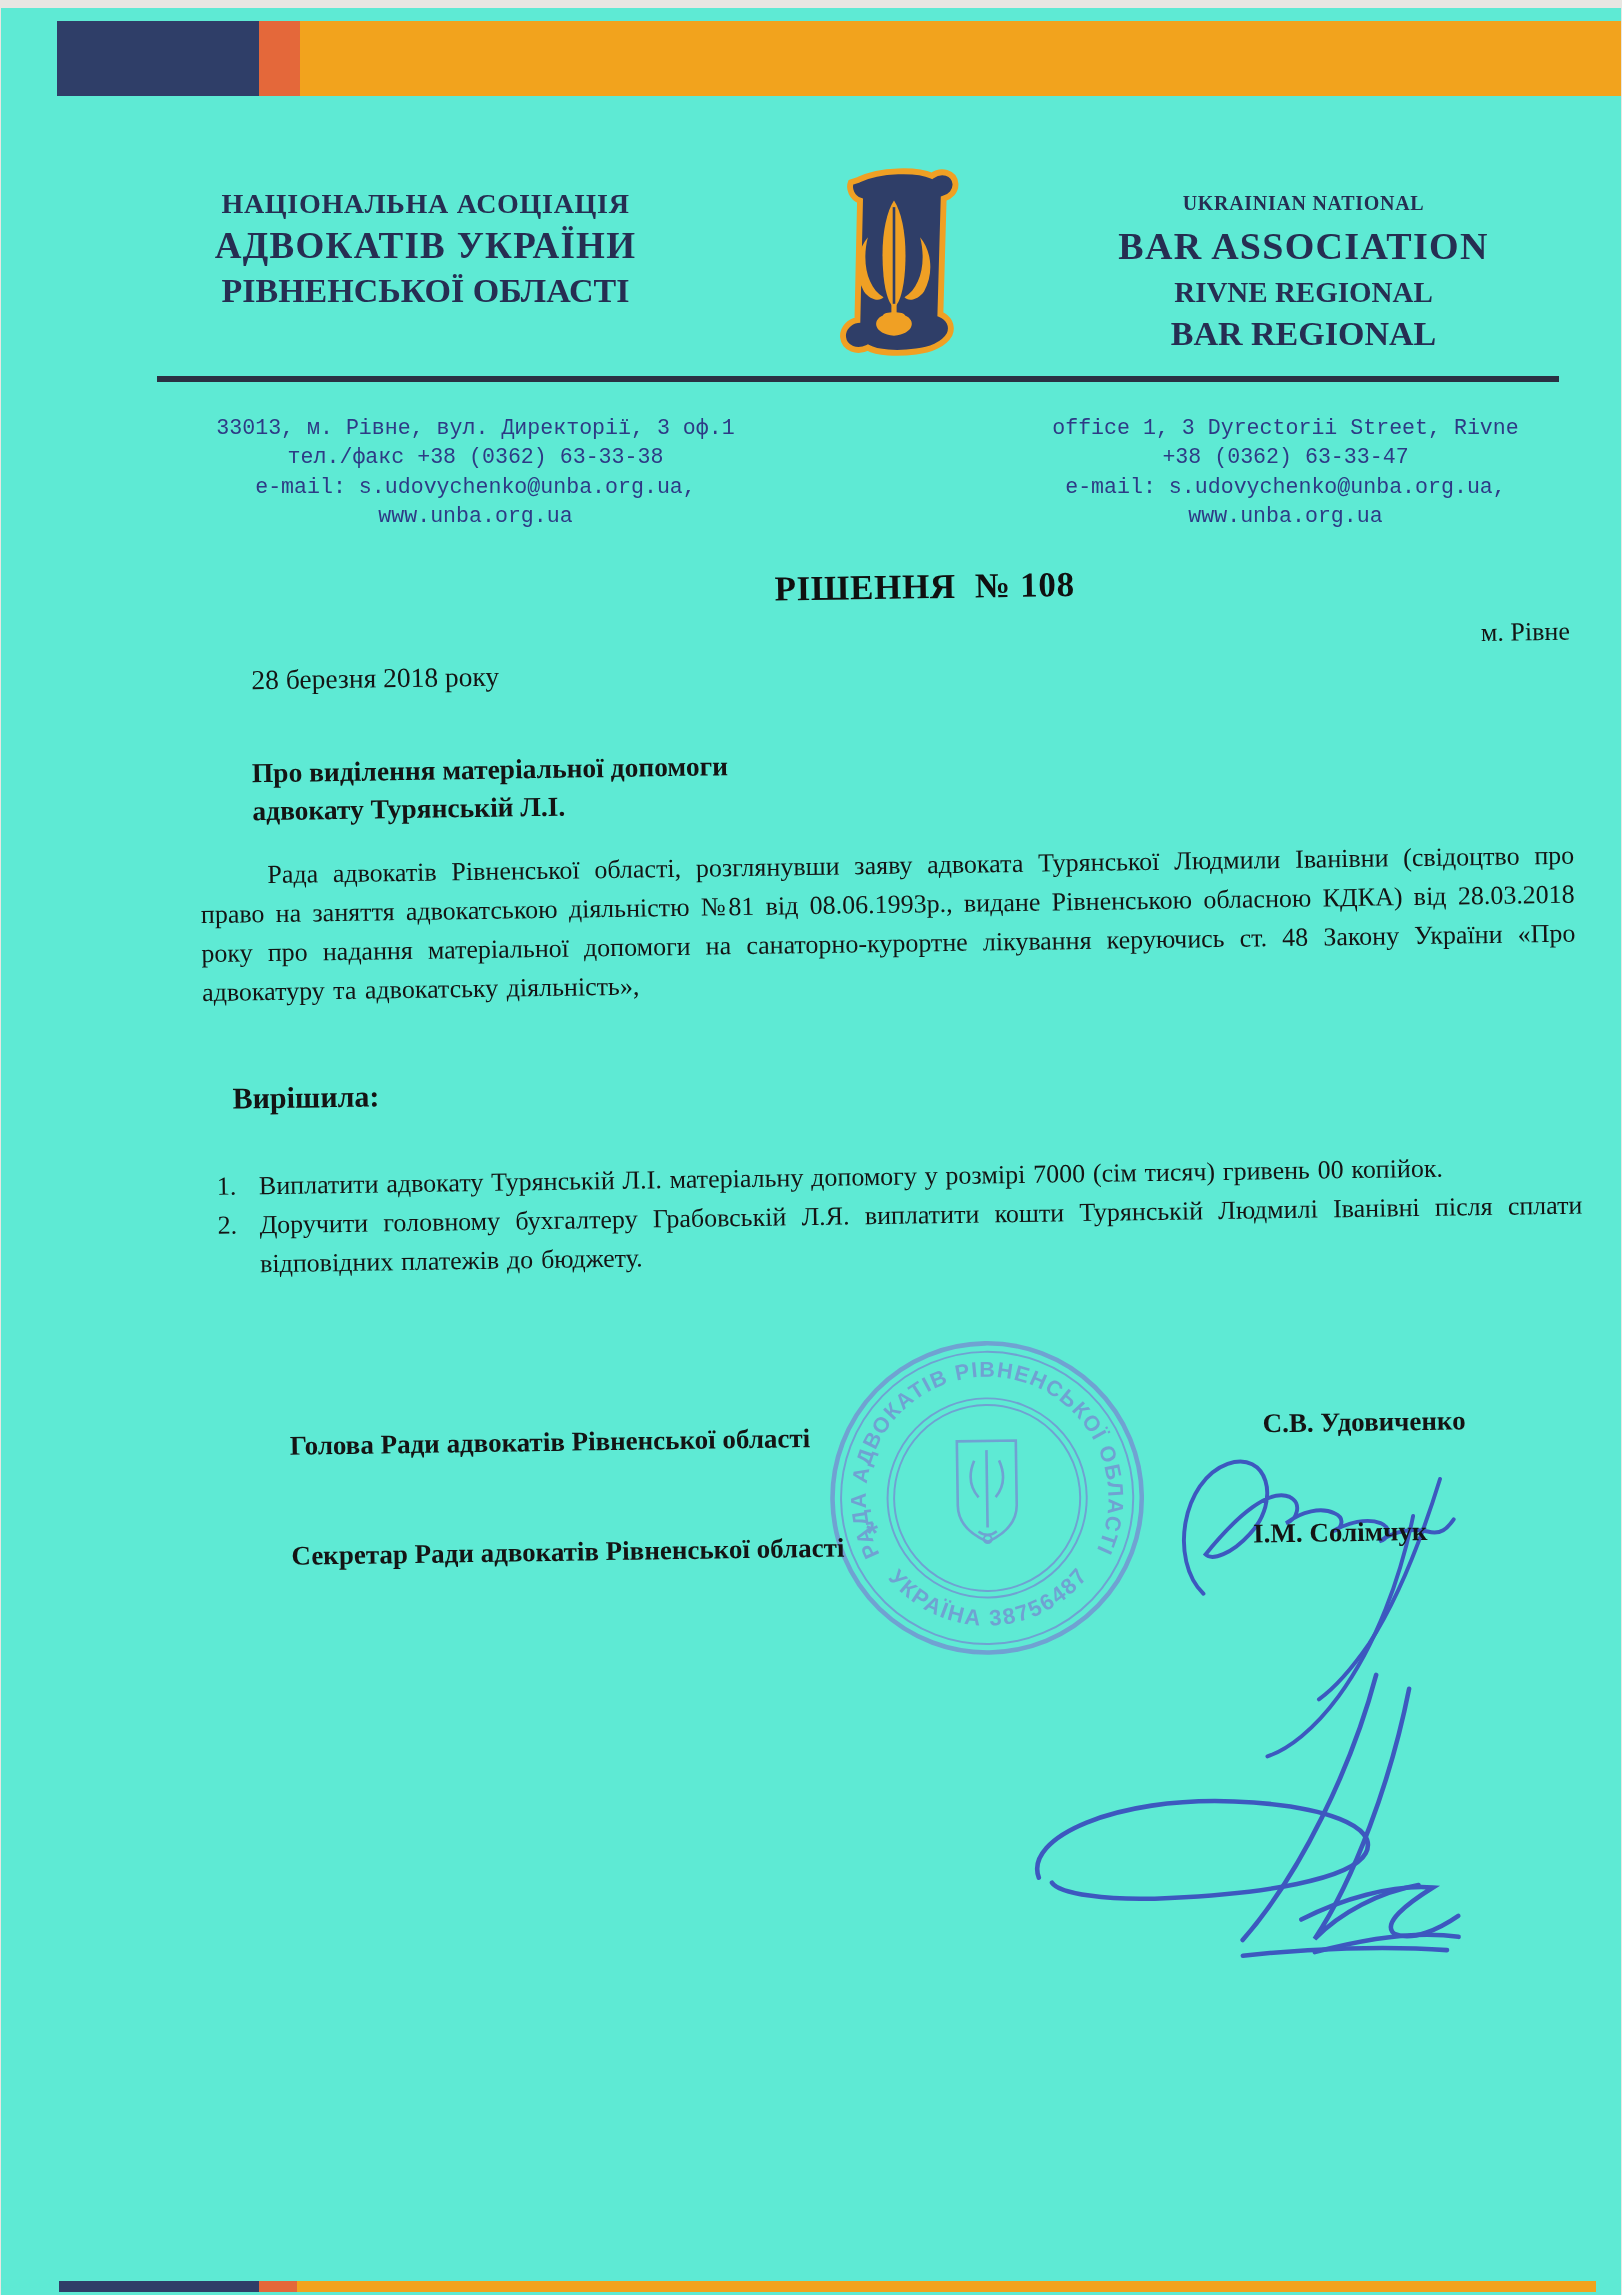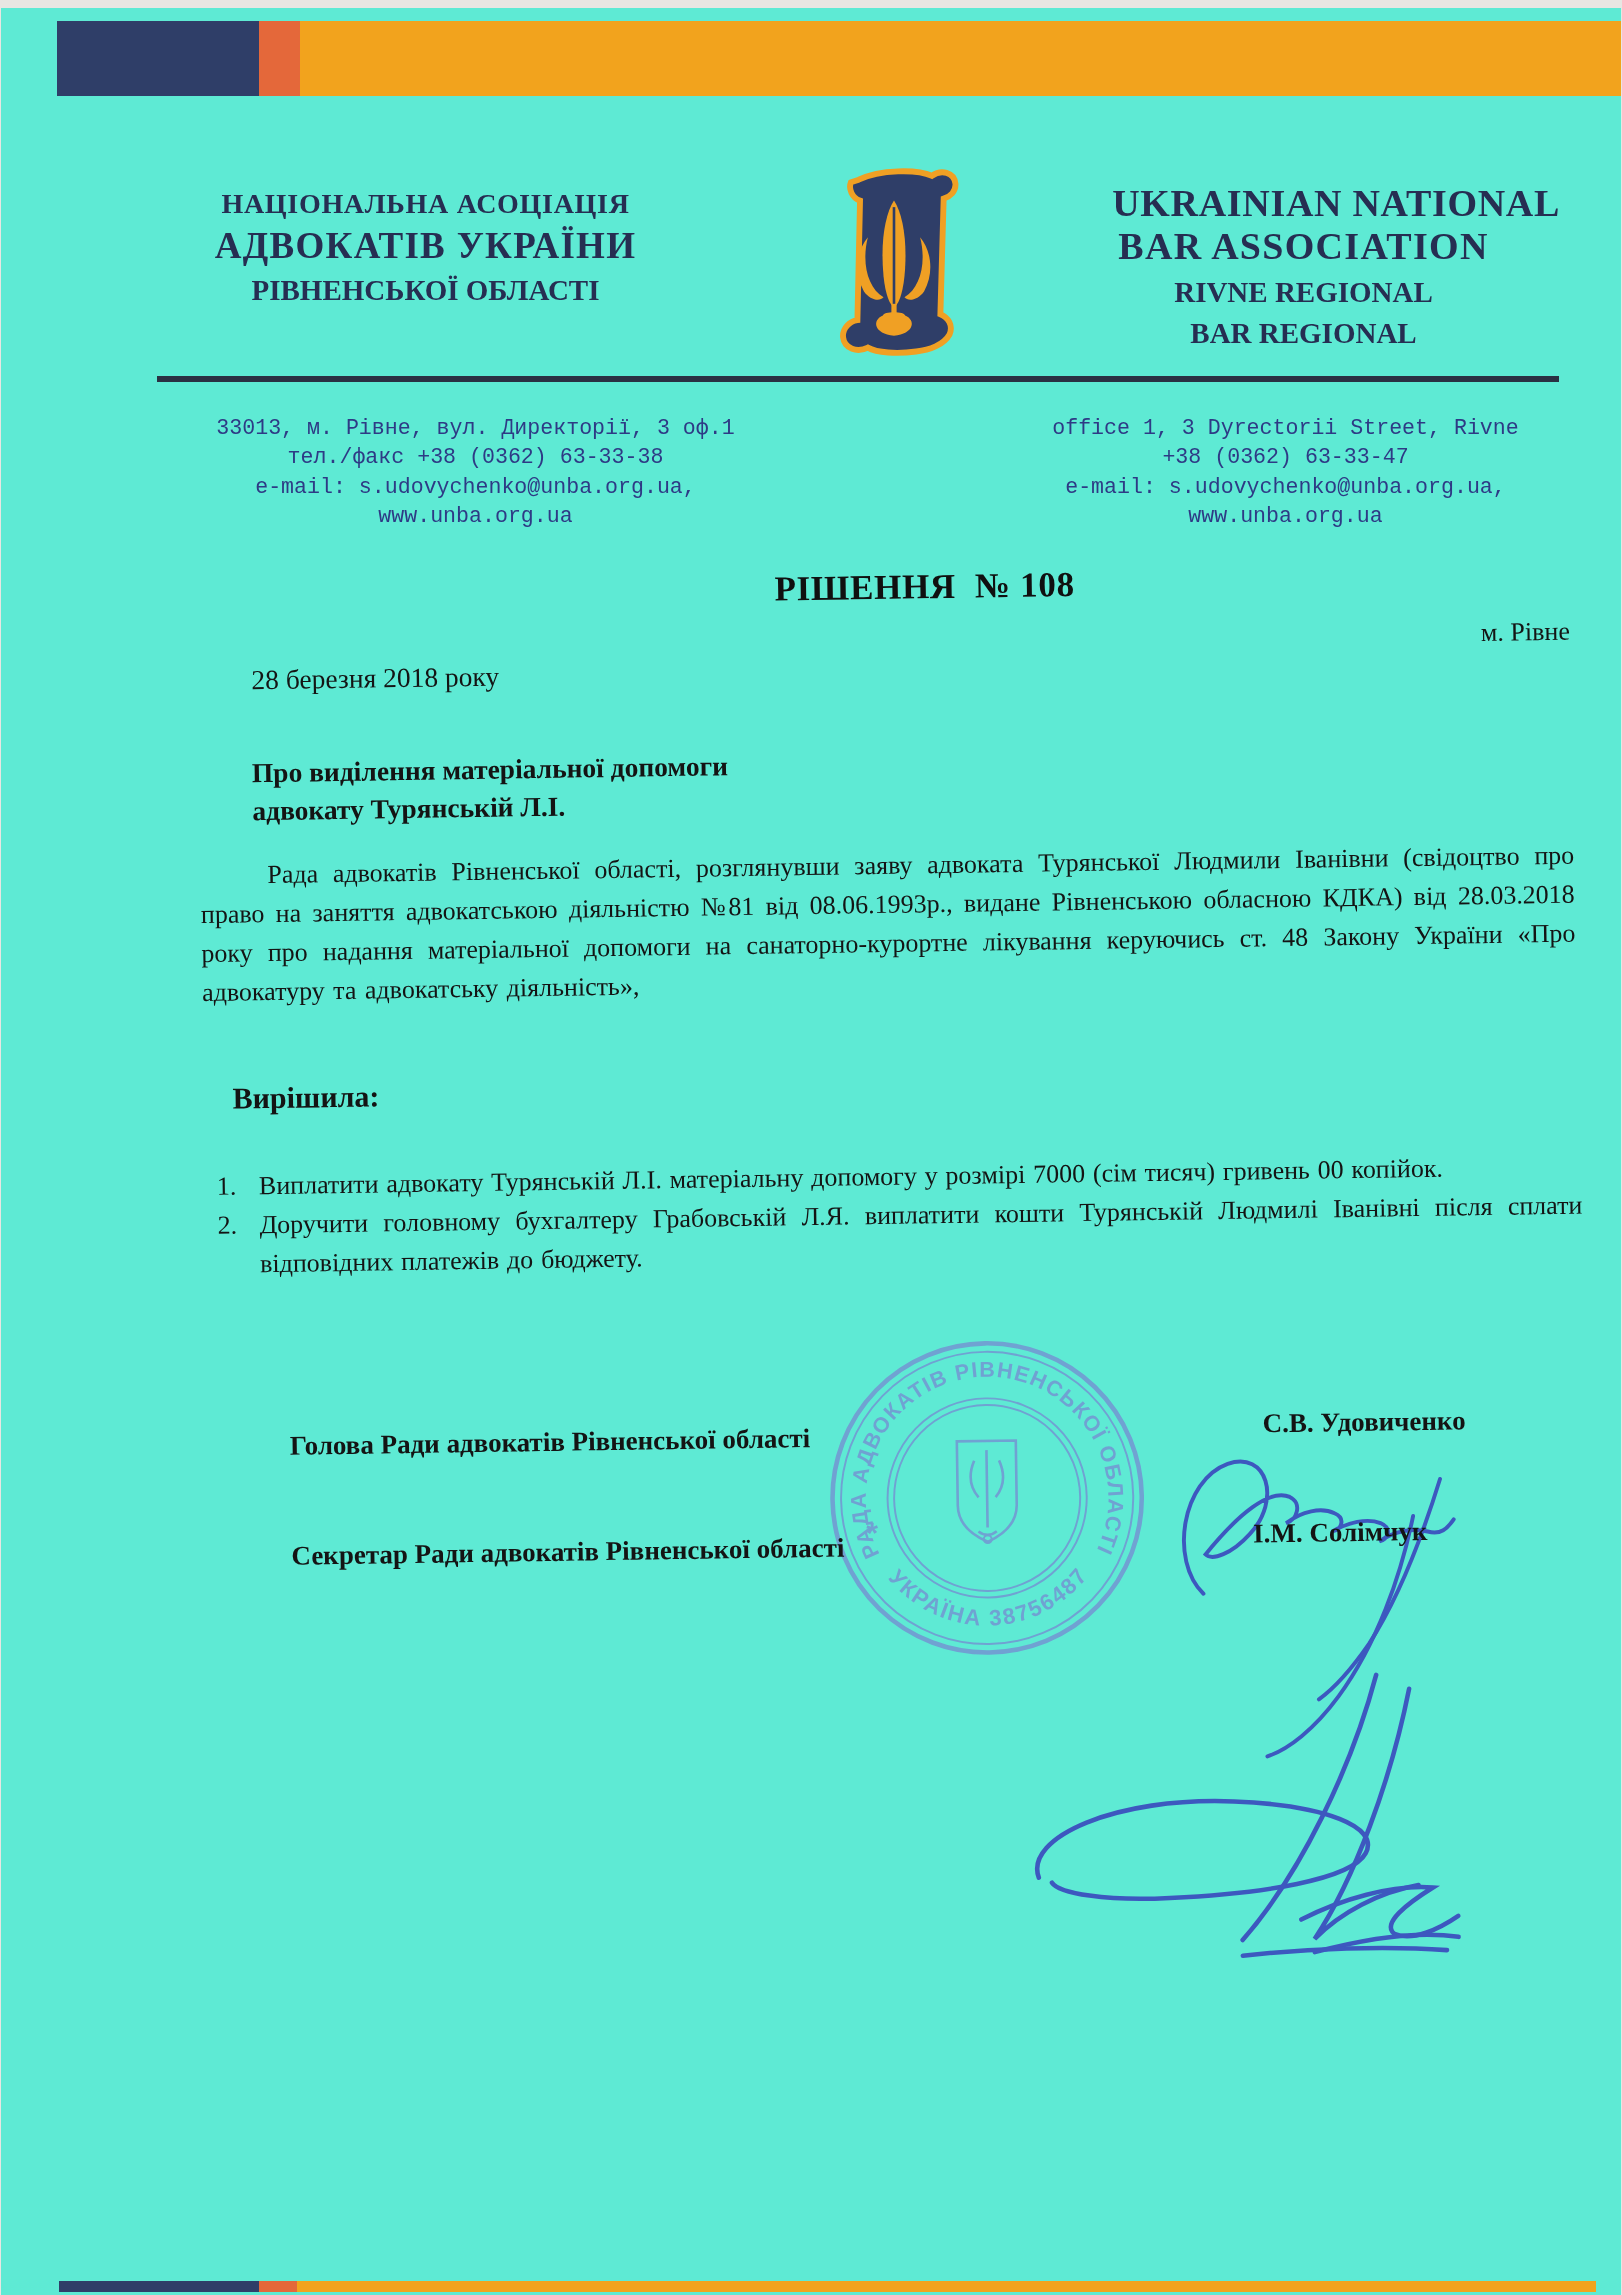--- a/index.html
+++ b/index.html
@@ -16,22 +16,22 @@
   .seg-blue{background:#2F3E68;}
   .seg-red{background:#E4683A;}
   .seg-orange{background:#F2A31D;}
   
   .org{position:absolute;text-align:center;color:#262E52;font-weight:bold;}
   .org-left{top:178px;left:175px;width:499px;}
   .org-right{top:178px;left:1046px;width:513px;}
   .org .l1{font-size:28px;line-height:35px;letter-spacing:0.7px;}
   .org .l2{font-size:37px;line-height:50px;letter-spacing:1.3px;}
   .org .l3{font-size:29px;line-height:43px;}
-  .org .l4{font-size:29px;line-height:39px;}
-  .org-right .l1{font-size:38px;text-align:right;}
+  .org .l4{font-size:34px;line-height:39px;}
+  .org-right .l1{font-size:20px;}
   .org-right .l2{font-size:38px;}
   .logo{position:absolute;top:156px;left:817px;width:152px;height:196px;}
   .rule{position:absolute;top:368px;left:156px;width:1402px;height:5.9px;background:#2A3143;}
   .addr{position:absolute;top:406px;text-align:center;color:#2E3A85;
         font-family:Liberation Mono, monospace;font-size:21.6px;line-height:29.4px;}
   .addr-left{left:169px;width:611px;}
   .addr-right{left:979px;width:611px;text-align:center;}
   
   .tilt{position:absolute;left:0;top:0;width:1623px;height:2295px;
         transform:rotate(-0.85deg);transform-origin:811px 1178px;}

